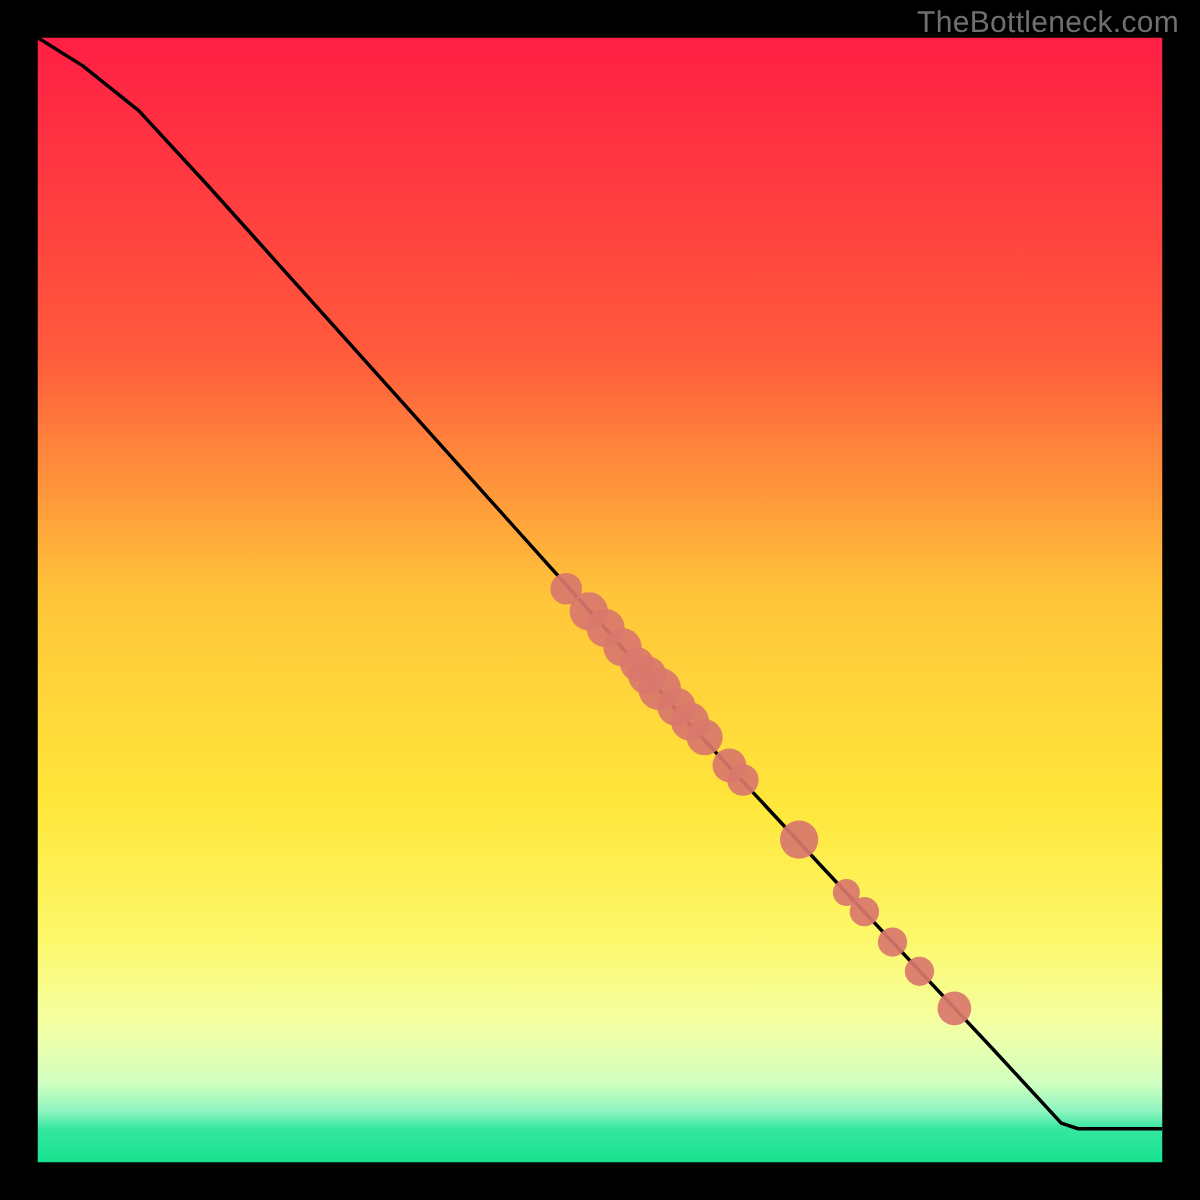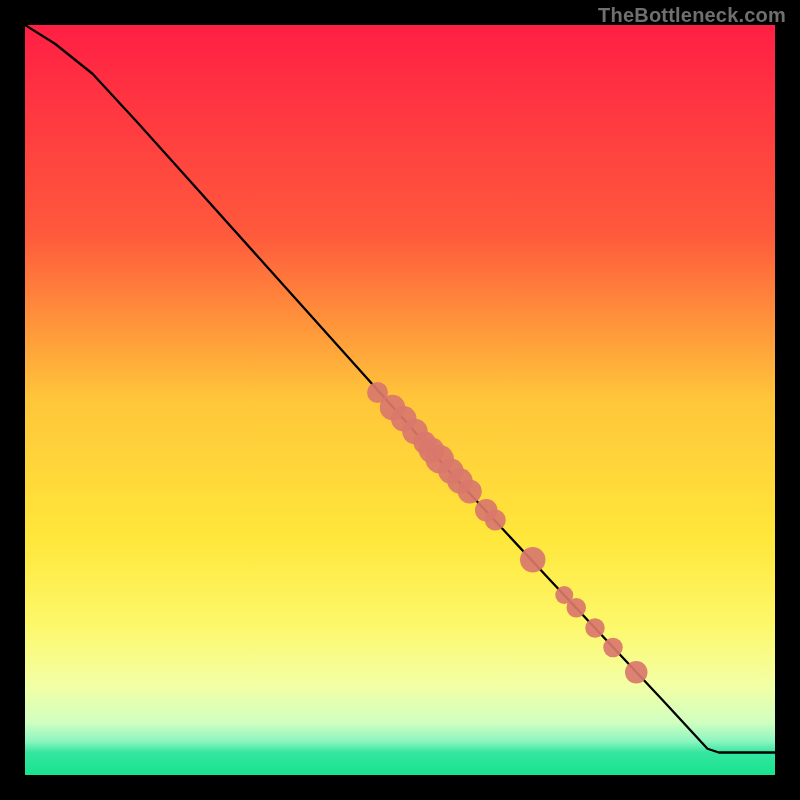--- a/index.html
+++ b/index.html
@@ -22,21 +22,21 @@
     top: 25px;
     width: 750px;
     height: 750px;
   }
   .watermark {
     position: absolute;
     top: 4px;
     right: 14px;
     color: #6f6f6f;
     font-size: 20px;
-    font-weight: 700;
+    font-weight: 400;
     letter-spacing: 0.2px;
     user-select: none;
   }
   svg { display: block; }
 </style>
 </head>
 <body>
 
 <div class="frame">
   <div class="watermark">TheBottleneck.com</div>

